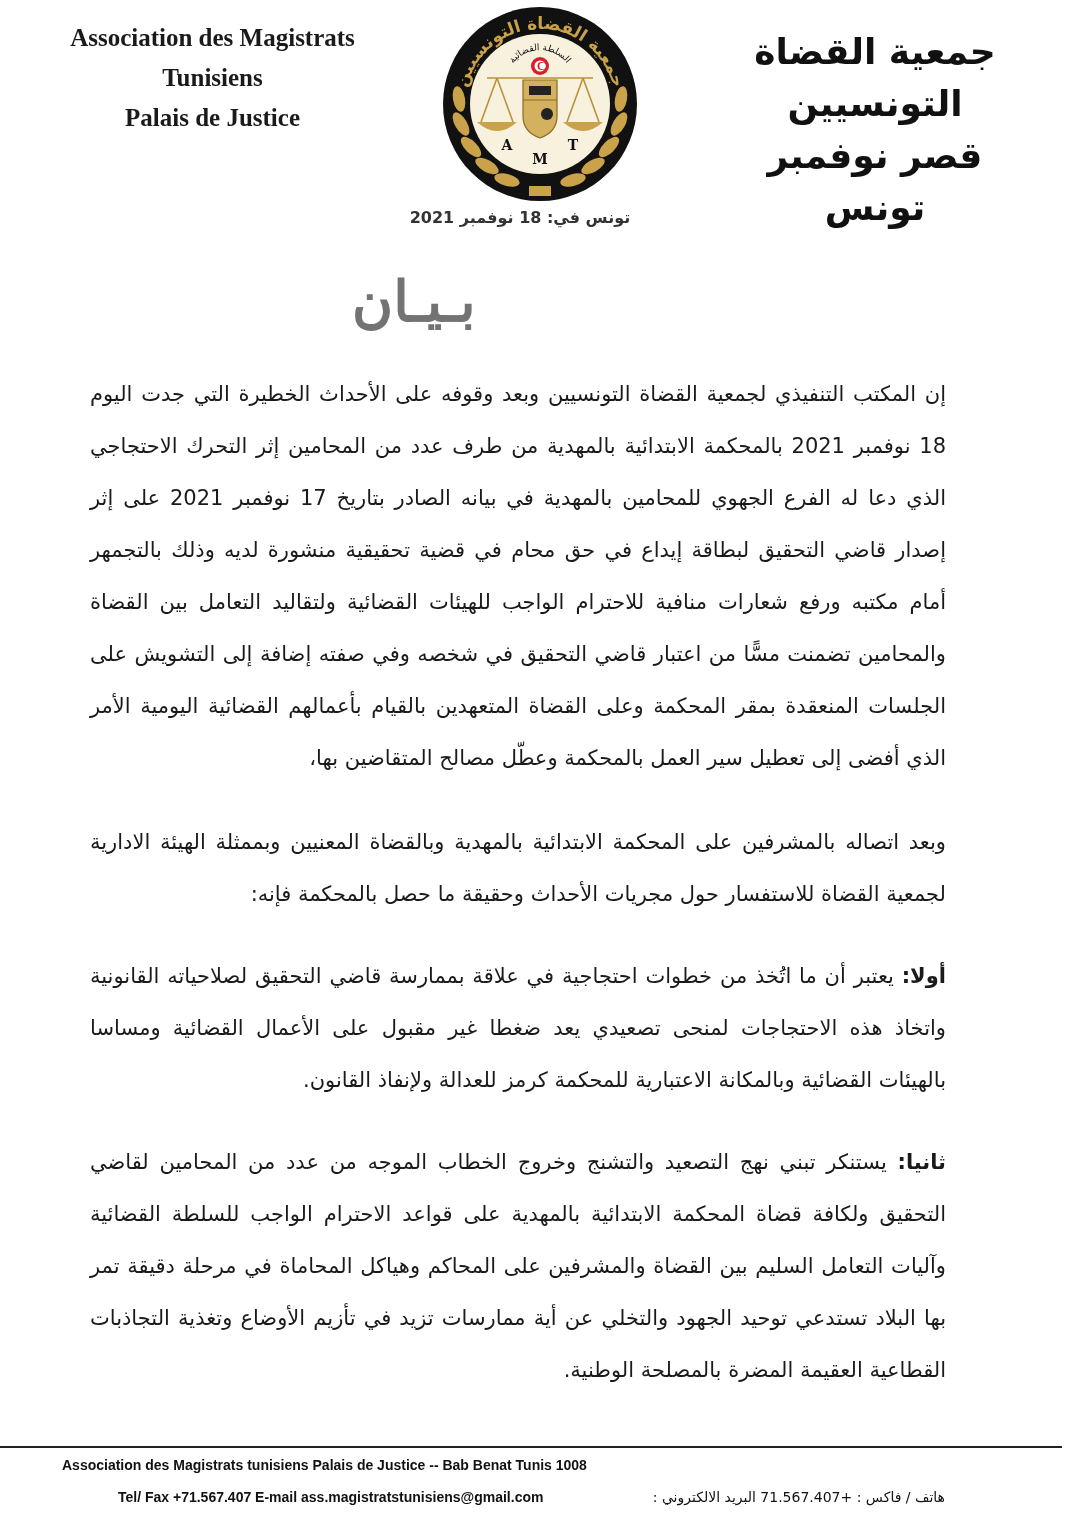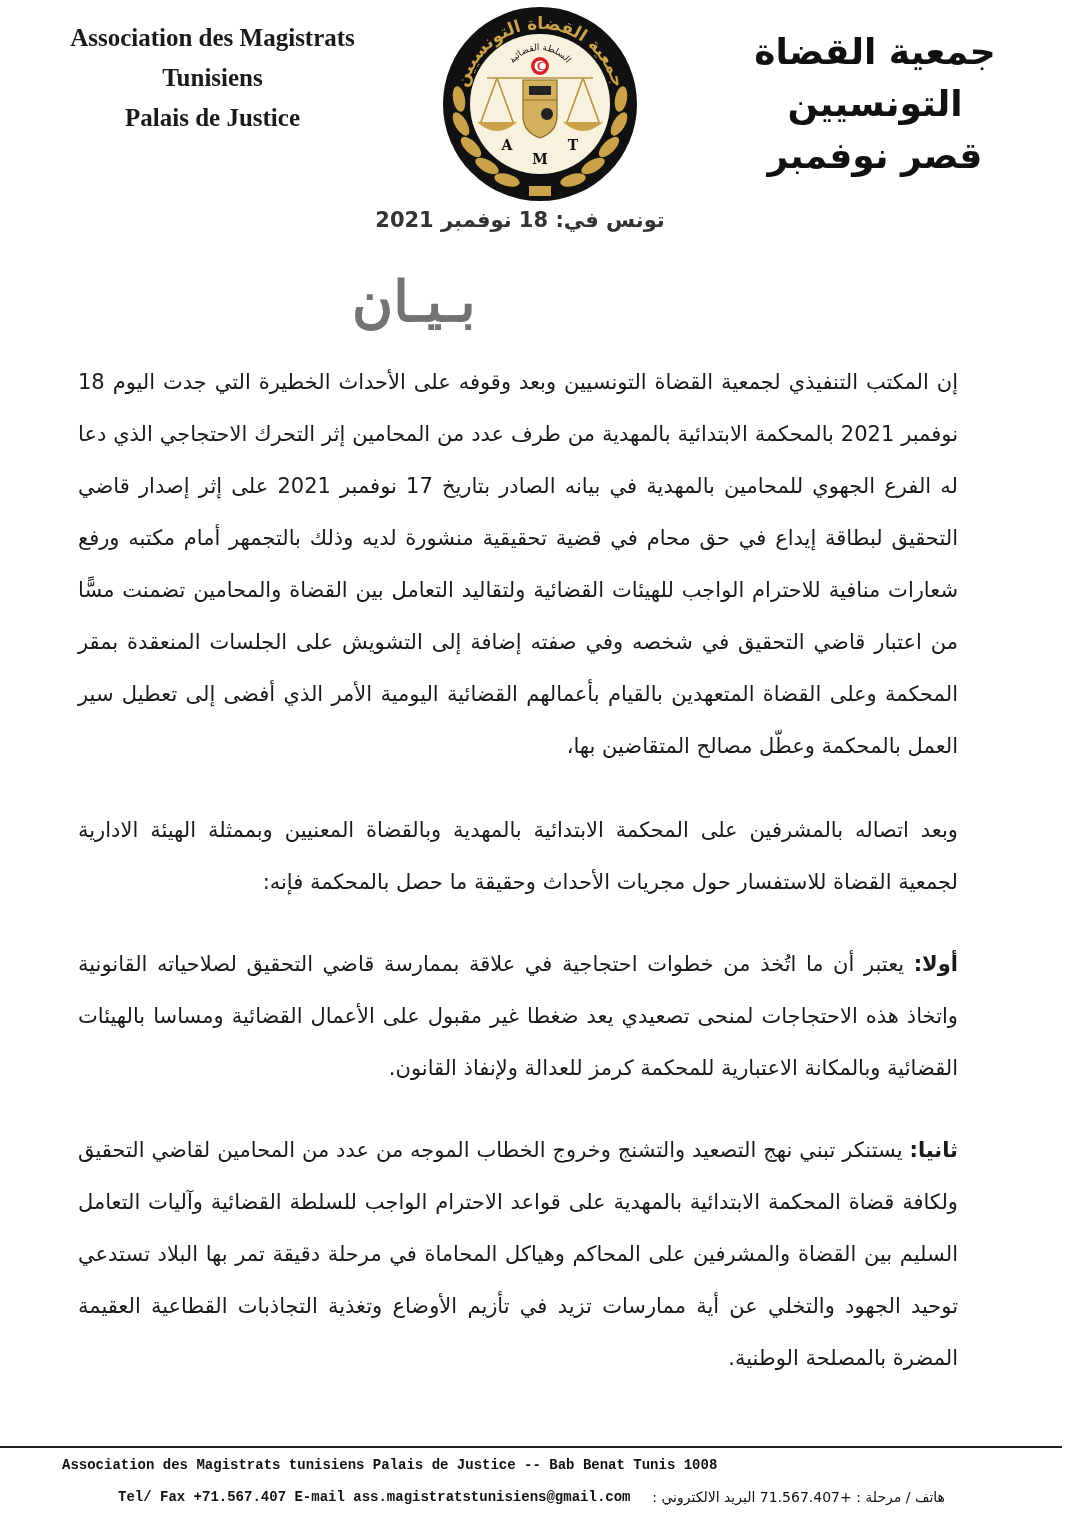--- a/index.html
+++ b/index.html
@@ -16,51 +16,51 @@
     text-align: center; direction: rtl;
     font-family: "DejaVu Sans", sans-serif;
     font-weight: bold; font-size: 36px; line-height: 52px; color: #111;
   }
   .logo {
     position: absolute; left: 437px; top: 4px; width: 206px; height: 200px;
   }
   .date-line {
     position: absolute; left: 300px; top: 208px; width: 440px;
     text-align: center; direction: rtl;
-    font-family: "DejaVu Sans", sans-serif; font-weight: bold; font-size: 21px; color: #333;
+    font-family: "DejaVu Sans", sans-serif; font-weight: bold; font-size: 16px; color: #333;
   }
   .doc-title {
     position: absolute; left: 352px; top: 268px; width: 405px;
     text-align: left; direction: rtl;
     font-family: "DejaVu Serif", serif; font-weight: bold; font-size: 56px; color: #737373;
     letter-spacing: 6px;
   }
   .body {
     position: absolute; left: 78px; top: 356px; width: 880px;
     direction: rtl; text-align: justify; text-align-last: right;
     font-family: "DejaVu Sans", sans-serif; font-size: 21px; line-height: 52px; color: #1a1a1a;
   }
-  .body p { margin: 0; }
+  .body p { margin: 12px; }
   .body p.para1 { margin-bottom: 32px; }
   .body p.para2 { margin-bottom: 30px; }
   .body p.para3 { margin-bottom: 30px; }
   .body .lead { font-weight: bold; }
 
   .footer-rule {
     position: absolute; left: 0; top: 1446px; width: 1062px; height: 0;
     border-top: 2px solid #222;
   }
   .footer-row {
     position: absolute; left: 0; width: 1085px; height: 26px;
     font-size: 14px; line-height: 26px; color: #111;
   }
   .footer-row.r1 { top: 1452px; }
   .footer-row.r2 { top: 1484px; }
   .footer-fr {
-    position: absolute; font-family: Liberation Mono, monospace; font-weight: bold;
+    position: absolute; font-family: Liberation Sans, sans-serif; font-weight: bold;
   }
   .footer-ar {
     position: absolute; direction: rtl; font-family: "DejaVu Sans", sans-serif;
   }
   .r1 .footer-fr { left: 62px; }
   .r1 .footer-ar { right: 74px; }
   .r2 .footer-fr { left: 118px; }
   .r2 .footer-ar { right: 140px; }
 </style>
 </head>
@@ -121,32 +121,33 @@
   <circle cx="110" cy="110" r="6" fill="#222"></circle>
 
   <text x="70" y="146" font-family="DejaVu Serif, serif" font-weight="bold" font-size="14" fill="#111" text-anchor="middle">A</text>
   <text x="103" y="160" font-family="DejaVu Serif, serif" font-weight="bold" font-size="14" fill="#111" text-anchor="middle">M</text>
   <text x="136" y="146" font-family="DejaVu Serif, serif" font-weight="bold" font-size="14" fill="#111" text-anchor="middle">T</text>
 </svg>
 
 <div class="header-ar">
   <div>جمعية القضاة التونسيين</div>
   <div>قصر نوفمبر</div>
+  <div>تونس</div>
 </div>
 
 <div class="date-line">تونس في: 18 نوفمبر 2021</div>
 <div class="doc-title">بـيـان</div>
 
 <div class="body">
   <p class="para1">إن المكتب التنفيذي لجمعية القضاة التونسيين وبعد وقوفه على الأحداث الخطيرة التي جدت اليوم 18 نوفمبر 2021 بالمحكمة الابتدائية بالمهدية من طرف عدد من المحامين إثر التحرك الاحتجاجي الذي دعا له الفرع الجهوي للمحامين بالمهدية في بيانه الصادر بتاريخ 17 نوفمبر 2021 على إثر إصدار قاضي التحقيق لبطاقة إيداع في حق محام في قضية تحقيقية منشورة لديه وذلك بالتجمهر أمام مكتبه ورفع شعارات منافية للاحترام الواجب للهيئات القضائية ولتقاليد التعامل بين القضاة والمحامين تضمنت مسًّا من اعتبار قاضي التحقيق في شخصه وفي صفته إضافة إلى التشويش على الجلسات المنعقدة بمقر المحكمة وعلى القضاة المتعهدين بالقيام بأعمالهم القضائية اليومية الأمر الذي أفضى إلى تعطيل سير العمل بالمحكمة وعطّل مصالح المتقاضين بها،</p>
   <p class="para2">وبعد اتصاله بالمشرفين على المحكمة الابتدائية بالمهدية وبالقضاة المعنيين وبممثلة الهيئة الادارية لجمعية القضاة للاستفسار حول مجريات الأحداث وحقيقة ما حصل بالمحكمة فإنه:</p>
   <p class="para3"><span class="lead">أولا:</span><span> يعتبر أن ما اتُخذ من خطوات احتجاجية في علاقة بممارسة قاضي التحقيق لصلاحياته القانونية واتخاذ هذه الاحتجاجات لمنحى تصعيدي يعد ضغطا غير مقبول على الأعمال القضائية ومساسا بالهيئات القضائية وبالمكانة الاعتبارية للمحكمة كرمز للعدالة ولإنفاذ القانون.</span></p>
   <p><span class="lead">ثانيا:</span><span> يستنكر تبني نهج التصعيد والتشنج وخروج الخطاب الموجه من عدد من المحامين لقاضي التحقيق ولكافة قضاة المحكمة الابتدائية بالمهدية على قواعد الاحترام الواجب للسلطة القضائية وآليات التعامل السليم بين القضاة والمشرفين على المحاكم وهياكل المحاماة في مرحلة دقيقة تمر بها البلاد تستدعي توحيد الجهود والتخلي عن أية ممارسات تزيد في تأزيم الأوضاع وتغذية التجاذبات القطاعية العقيمة المضرة بالمصلحة الوطنية.</span></p>
 </div>
 
 <div class="footer-rule"></div>
 <div class="footer-row r1">
   <span class="footer-fr">Association des Magistrats tunisiens Palais de Justice -- Bab Benat Tunis 1008</span>
 </div>
 <div class="footer-row r2">
   <span class="footer-fr">Tel/ Fax +71.567.407 E-mail ass.magistratstunisiens@gmail.com</span>
-  <span class="footer-ar">هاتف / مرحلة : +71.567.407 البريد الالكتروني :</span>
+  <span class="footer-ar">هاتف / فاكس : +71.567.407 البريد الالكتروني :</span>
 </div>
 
 </body></html>

